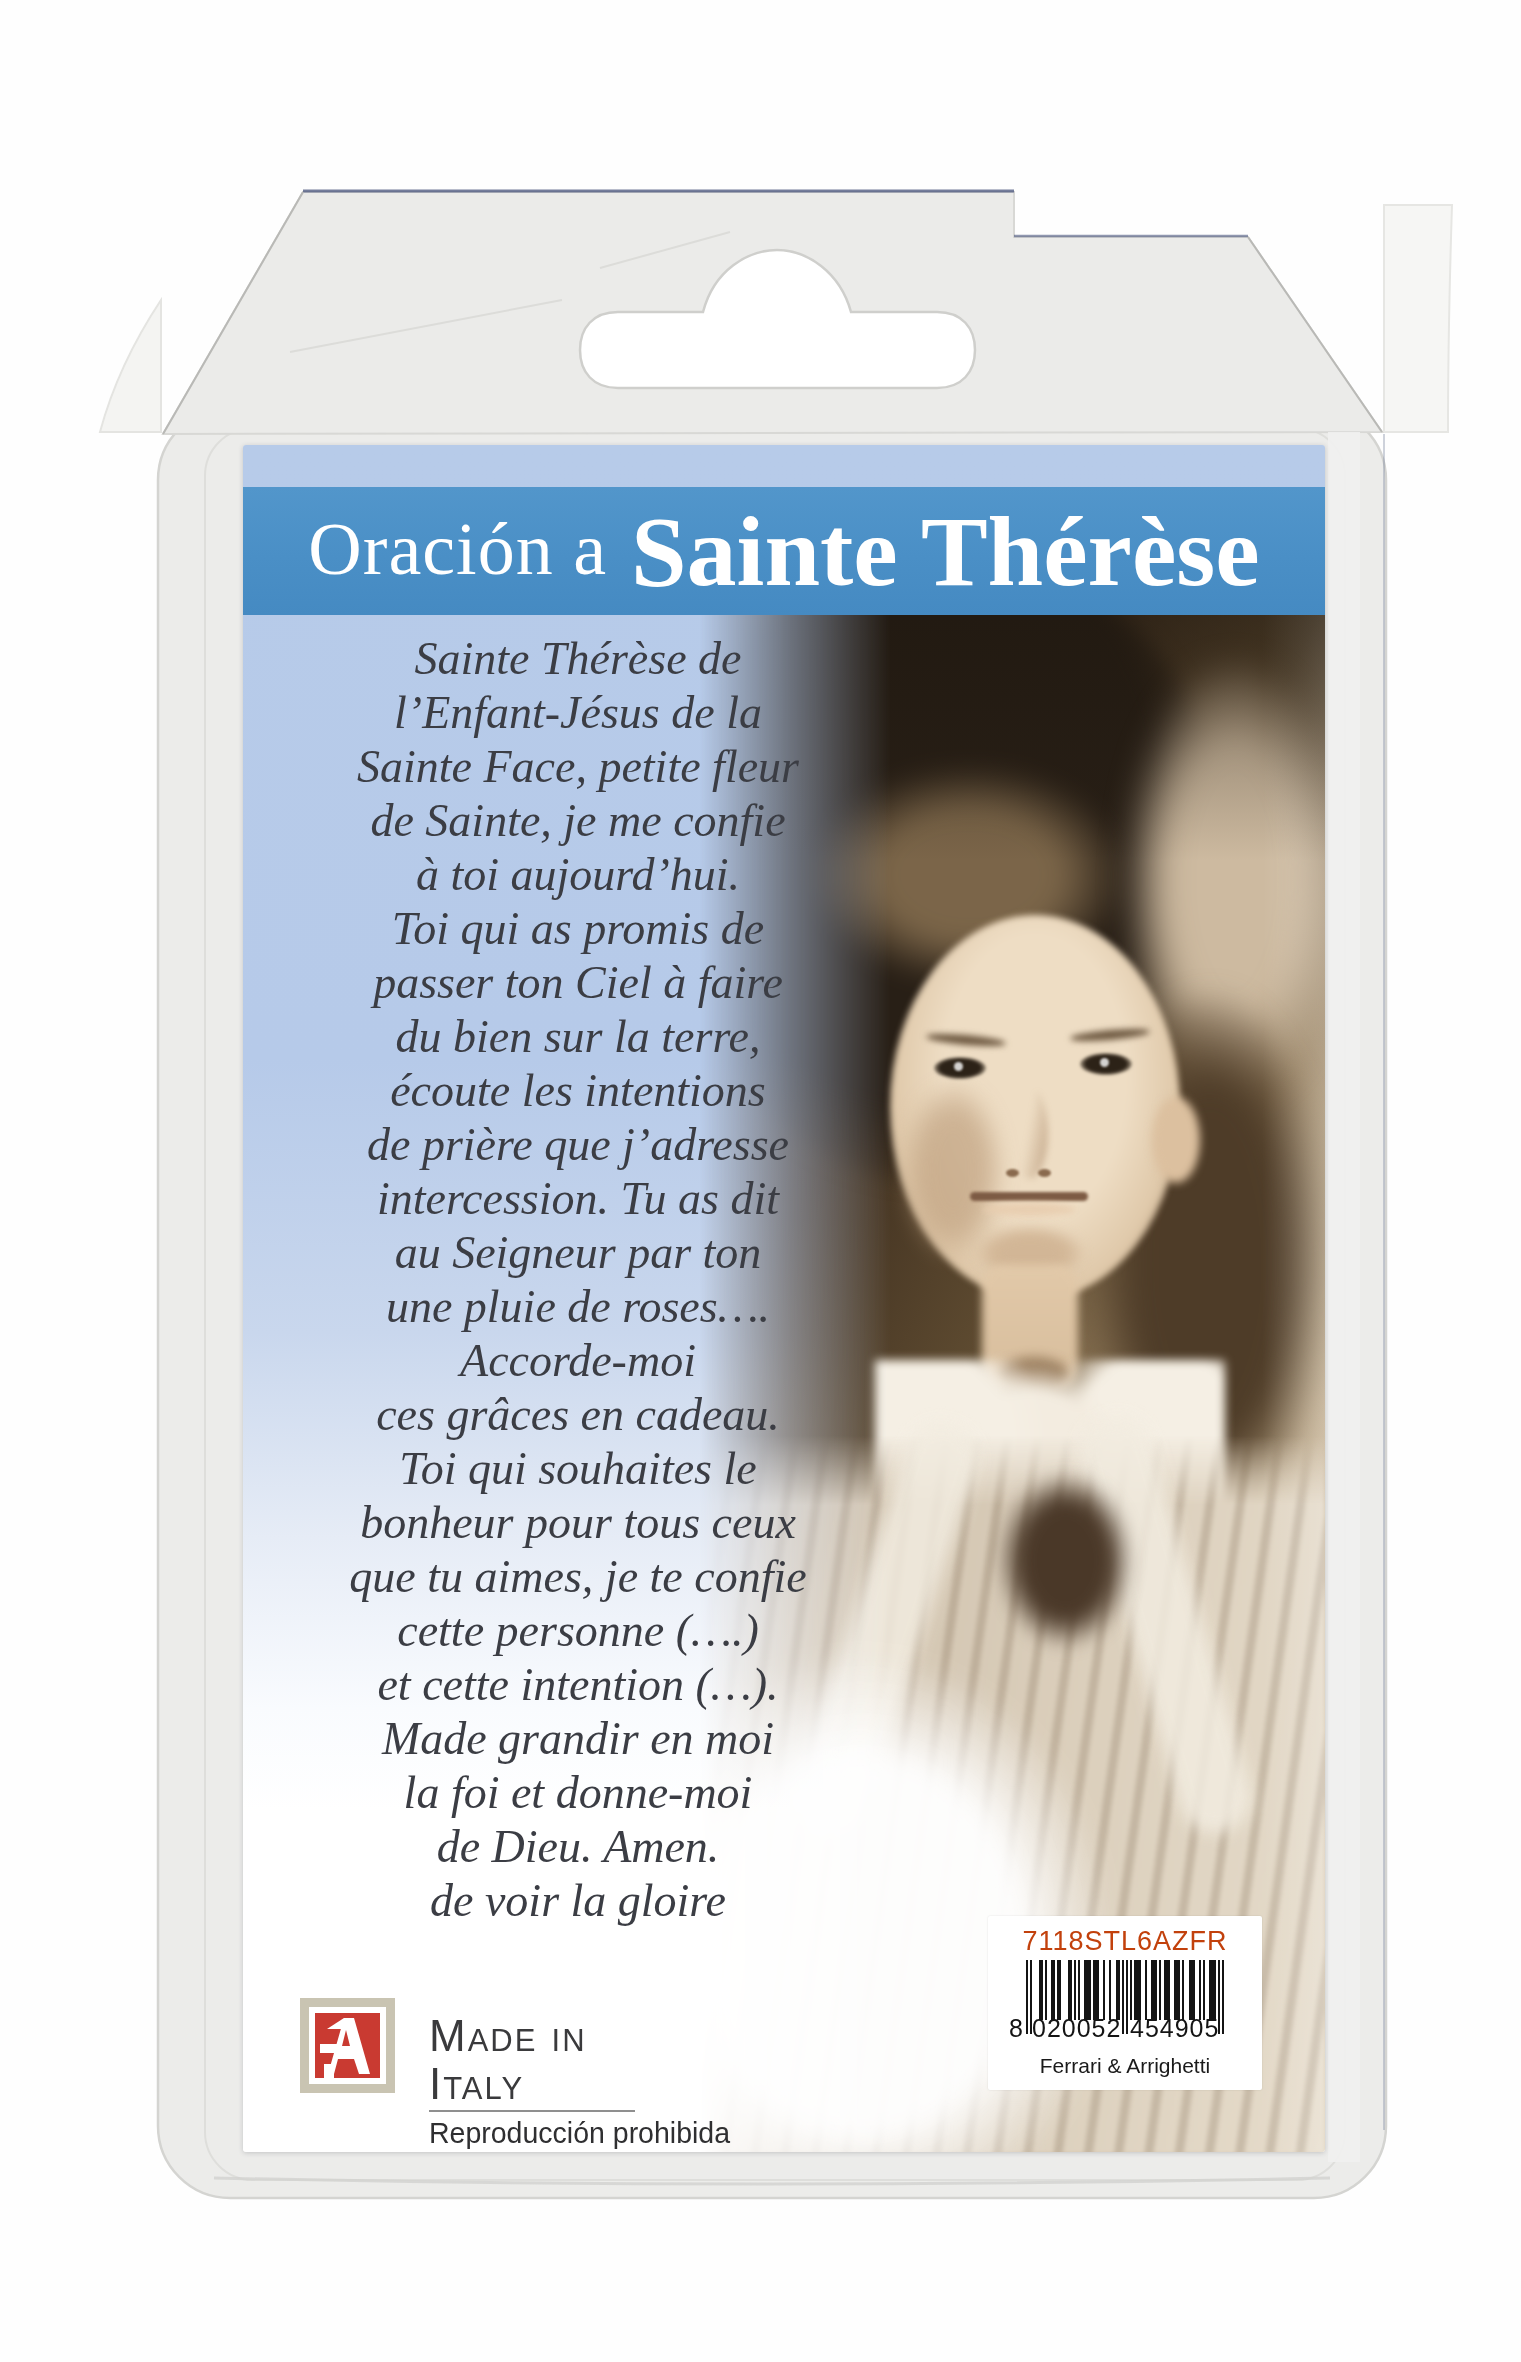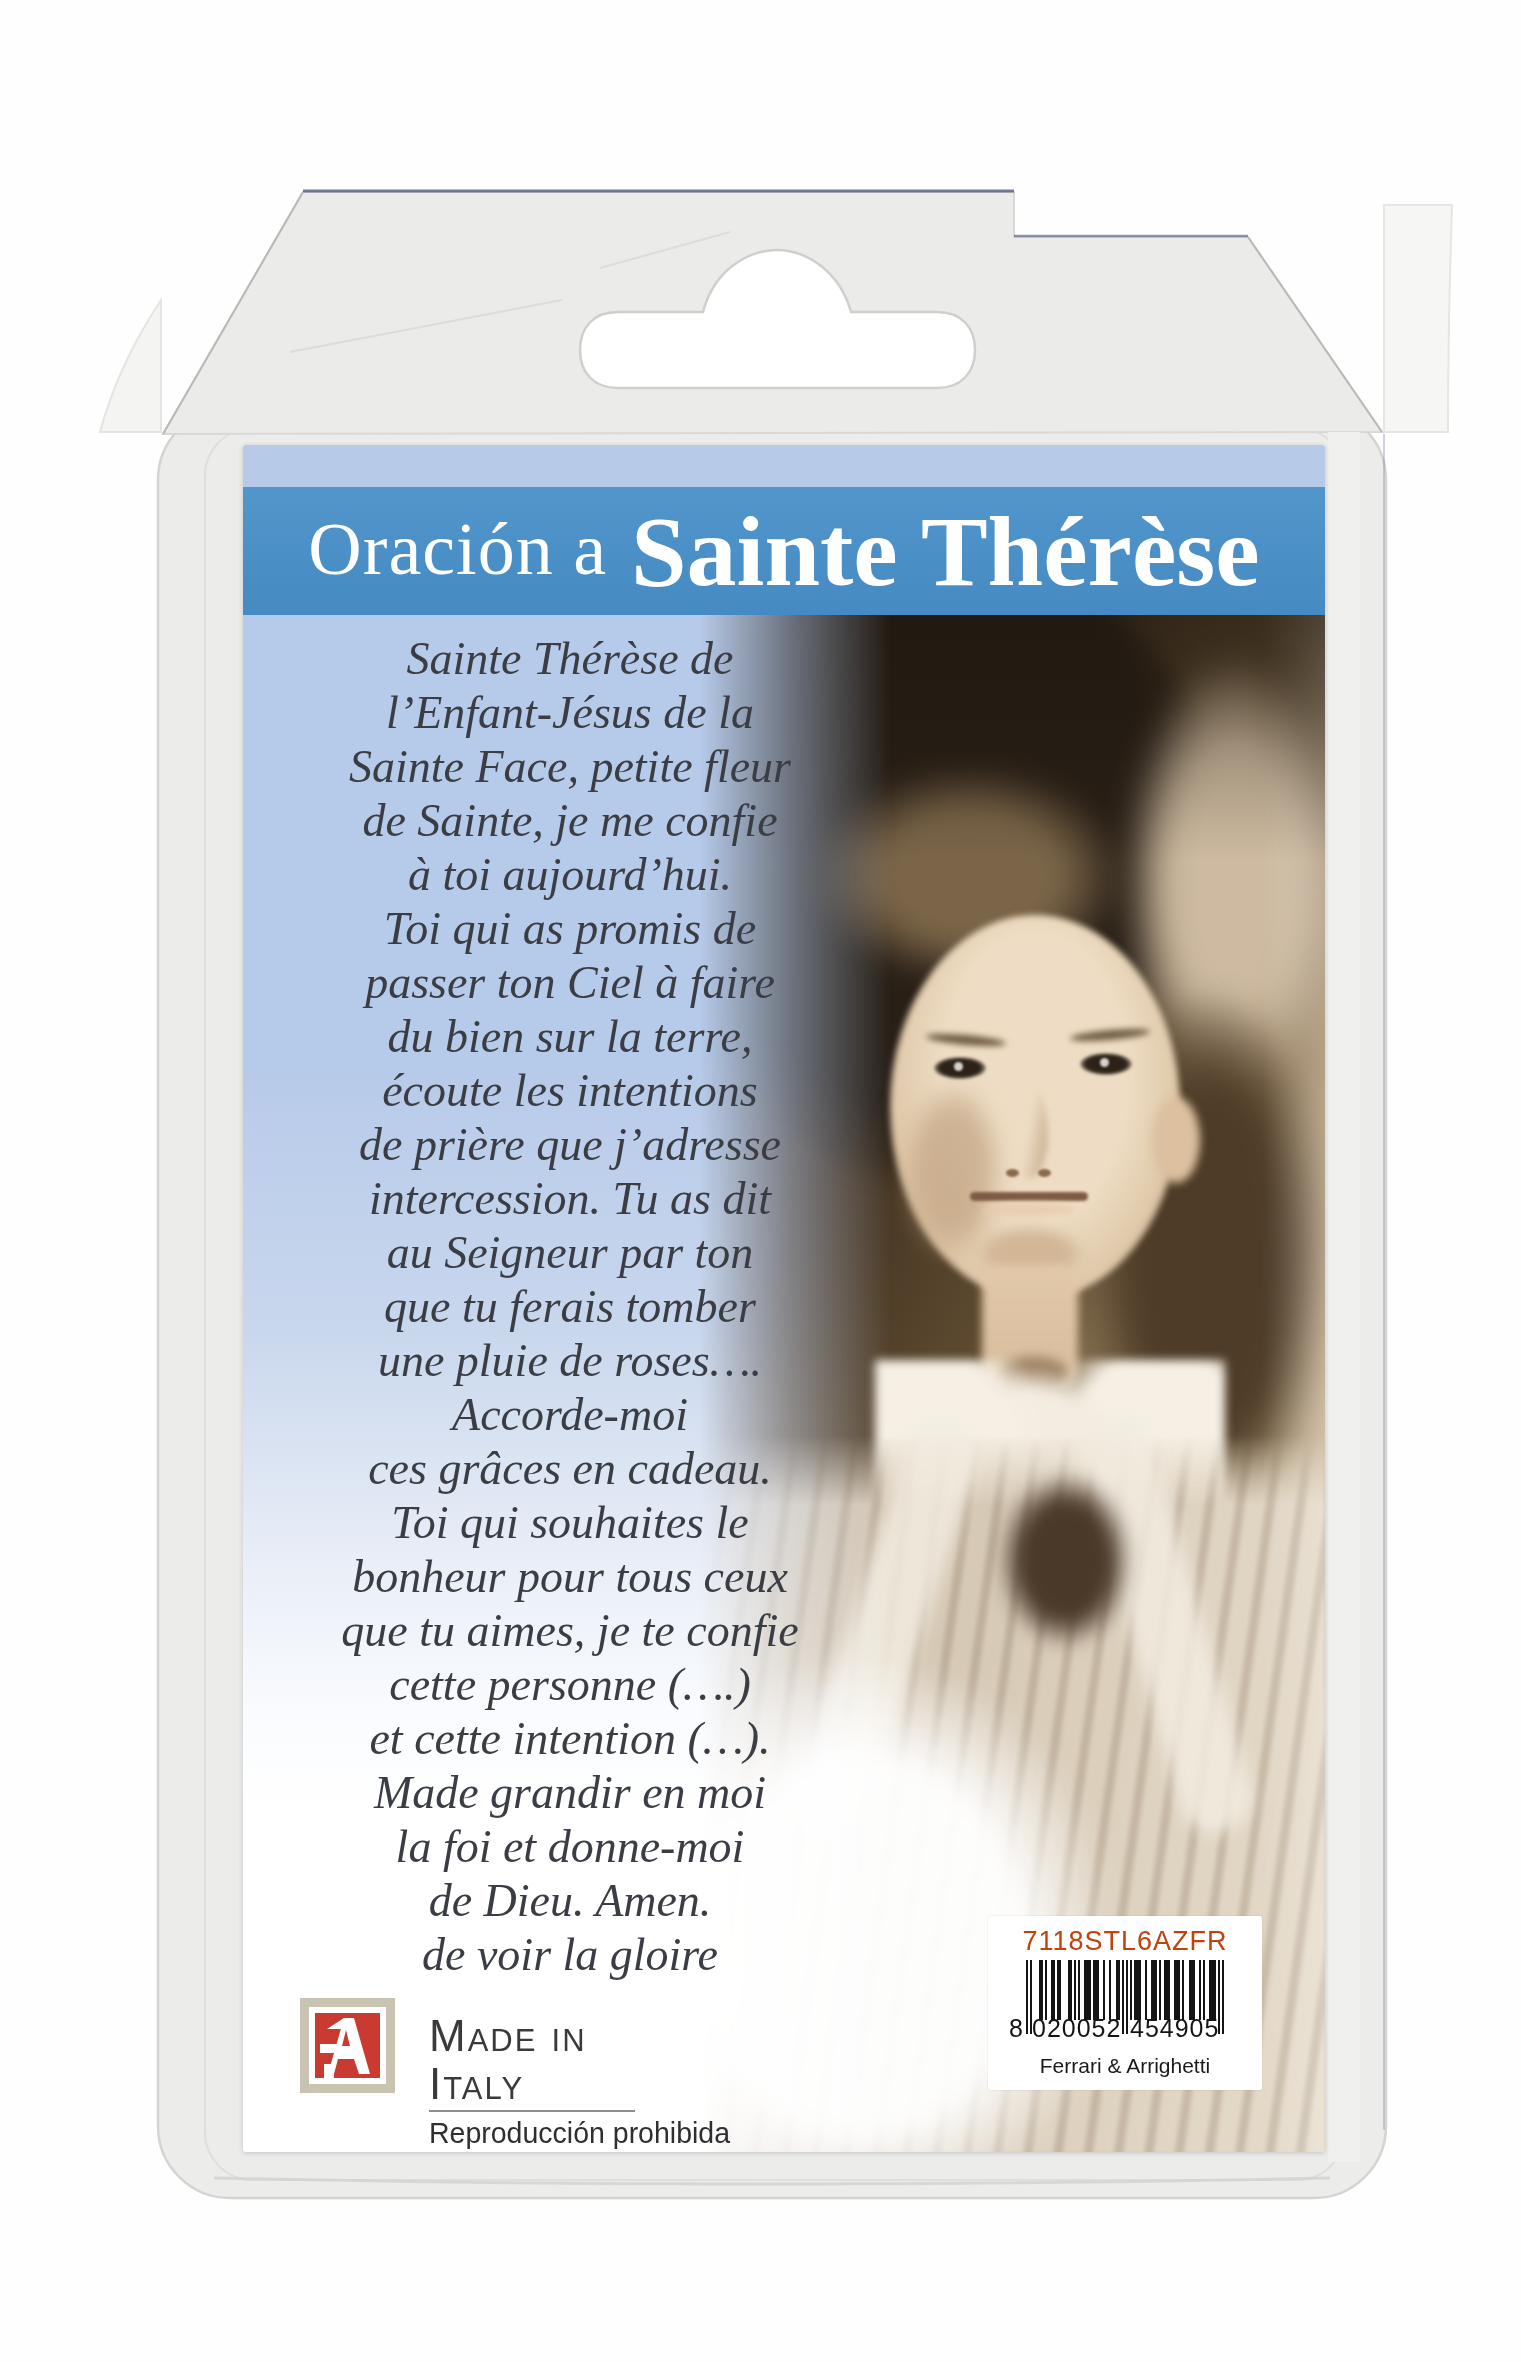--- a/index.html
+++ b/index.html
@@ -15,21 +15,21 @@
     border-radius:3px;box-shadow:0 1px 5px rgba(50,55,70,.22);overflow:hidden;}
 
   .title-bar{position:absolute;left:0;top:42px;width:100%;height:128px;z-index:4;
     background:linear-gradient(180deg,#5296cb 0%,#4a8fc6 55%,#458ac2 100%);
     display:flex;align-items:center;justify-content:center;}
   .title-prefix{font-family:"Liberation Serif",serif;color:#ffffff;font-size:74px;
     letter-spacing:1px;margin-right:24px;transform:translateY(-2px);}
   .title-name{font-family:"Liberation Serif",serif;color:#ffffff;font-size:100px;
     font-weight:bold;letter-spacing:0;}
 
-  .prayer{position:absolute;left:8px;top:187px;width:590px;z-index:3;
+  .prayer{position:absolute;left:16px;top:187px;width:590px;z-index:3;
     font-family:"Liberation Serif",serif;font-style:italic;font-size:46px;line-height:54px;
     color:#3b3d44;text-align:center;padding-left:24px;}
 
   
   .photo{position:absolute;left:457px;top:170px;width:625px;height:1537px;overflow:hidden;z-index:1;
     background:linear-gradient(115deg,#33281d 0%,#3f2f1f 28%,#5d4a30 46%,#97805f 60%,#bba684 70%,#cbb79a 80%,#d6c6ab 100%);
     -webkit-mask-image:linear-gradient(to right,rgba(0,0,0,0) 0,rgba(0,0,0,.5) 90px,#000 190px);
             mask-image:linear-gradient(to right,rgba(0,0,0,0) 0,rgba(0,0,0,.5) 90px,#000 190px);}
   .photo::after{content:'';position:absolute;inset:0;
     background:linear-gradient(rgba(28,21,13,.5),rgba(0,0,0,0) 16%),
@@ -181,21 +181,20 @@
         <div>Sainte Face, petite fleur</div>
         <div>de Sainte, je me confie</div>
         <div>à toi aujourd’hui.</div>
         <div>Toi qui as promis de</div>
         <div>passer ton Ciel à faire</div>
         <div>du bien sur la terre,</div>
         <div>écoute les intentions</div>
         <div>de prière que j’adresse</div>
         <div>intercession. Tu as dit</div>
         <div>au Seigneur par ton</div>
-        <div>que tu ferais tomber</div>
         <div>une pluie de roses….</div>
         <div>Accorde-moi</div>
         <div>ces grâces en cadeau.</div>
         <div>Toi qui souhaites le</div>
         <div>bonheur pour tous ceux</div>
         <div>que tu aimes, je te confie</div>
         <div>cette personne (….)</div>
         <div>et cette intention (…).</div>
         <div>Made grandir en moi</div>
         <div>la foi et donne-moi</div>

